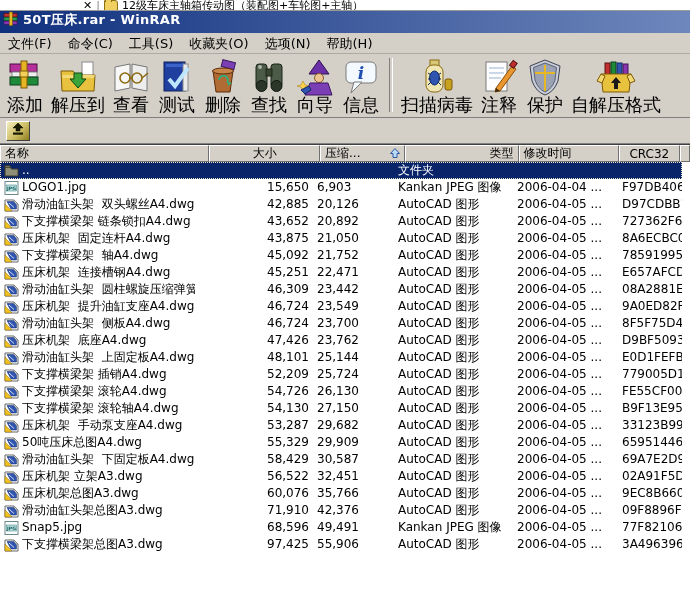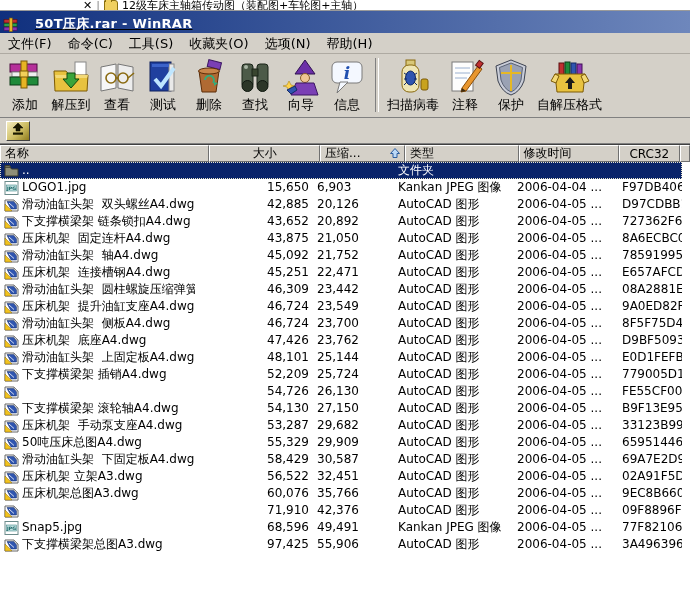--- a/index.html
+++ b/index.html
@@ -18,33 +18,33 @@
   }
   .topstrip-inner{display:flex;align-items:center;gap:4px;margin-top:-2px;padding-left:83px;white-space:nowrap;}
   .ts-close{font-weight:bold;font-size:11px;line-height:11px;}
   .ts-sep{color:#888;}
   .ts-folder{width:12px;height:10px;background:#f0d060;border:1px solid #8a7010;border-radius:1px 3px 1px 1px;position:relative;}
   .ts-folder:before{content:"";position:absolute;left:0;top:-3px;width:5px;height:3px;background:#f0d060;border:1px solid #8a7010;border-bottom:none;}
 
   
   .titlebar{
     height:22px;background:linear-gradient(to right,#10307e,#6e87bc);
-    display:flex;align-items:flex-end;padding-left:3px;gap:16px;flex:none;text-decoration:underline;
+    display:flex;align-items:flex-start;padding-left:3px;gap:4px;flex:none;
   }
   .title-text{color:#fff;font-weight:bold;font-size:13px;letter-spacing:.3px;white-space:nowrap;}
 
   
   .menubar{height:20px;background:#d4d0c8;display:flex;align-items:flex-start;font-size:13px;flex:none;border-bottom:1px solid #aeaaa2;}
   .menu-item{padding:2px 8px;color:#000;white-space:nowrap;cursor:default;}
 
   
   .toolbar{height:64px;background:#d4d0c8;display:flex;align-items:flex-start;padding:2px 0 0 2px;flex:none;border-bottom:1px solid #808080;box-sizing:border-box;}
   .tbtn{display:flex;flex-direction:column;align-items:center;justify-content:flex-start;height:58px;padding:1px 2px;border:1px solid transparent;}
   .tbtn .ticon{height:40px;display:flex;align-items:center;justify-content:center;}
-  .tbtn .tlabel{font-size:13px;color:#000;line-height:14px;white-space:nowrap;}
+  .tbtn .tlabel{font-size:18px;color:#000;line-height:14px;white-space:nowrap;}
   .tsep{width:2px;height:54px;border-left:1px solid #808080;border-right:1px solid #ffffff;margin:2px 5px 0 5px;}
 
   
   .addrbar{height:26px;background:#d4d0c8;display:flex;align-items:center;padding-left:6px;flex:none;border-bottom:1px solid #808080;box-sizing:border-box;}
   .upbtn{
     width:24px;height:20px;box-sizing:border-box;
     border-top:1px solid #fff;border-left:1px solid #fff;
     border-right:1px solid #404040;border-bottom:1px solid #404040;
     background:linear-gradient(135deg,#f4ecc0 0%,#cdbd62 55%,#8f7c1e 100%);
     display:flex;align-items:center;justify-content:center;padding:0;
@@ -58,21 +58,21 @@
     padding:0 4px;background:#d4d0c8;color:#000;
     border-top:1px solid #ffffff;border-left:1px solid #ffffff;
     border-right:1px solid #707070;border-bottom:1px solid #707070;
     overflow:hidden;white-space:nowrap;
   }
   .hcell.right{justify-content:center;}
   .hcell .spacer{flex:1;}
   .w-name{width:220px;}
   .w-size{width:116px;}
   .w-packed{width:89px;}
-  .w-type{width:119px;}
+  .w-type{width:119px;justify-content:flex-end;}
   .w-mod{width:105px;}
   .w-crc{width:64px;}
   .w-fill{flex:1;}
 
   .rows{flex:1;overflow:hidden;}
   .frow{display:flex;height:17px;align-items:center;font-size:12px;color:#000;width:682px;}
   .frow .cell{box-sizing:border-box;padding:0 4px;white-space:pre;overflow:hidden;line-height:17px;}
   .c-name{width:197px;display:flex;align-items:center;gap:3px;padding:0 2px 0 3px !important;}
   .c-name .fname{white-space:pre;overflow:hidden;}
   .c-size{width:116px;text-align:right;}
@@ -395,21 +395,21 @@
   </div>
         <div class="frow">
     <div class="cell c-name">
       <span class="ficon"><svg width="15" height="14" viewBox="0 0 15 14">
                 <path d="M1 2 L10 2 L14 6 L14 13 L1 13 Z" fill="#ffffff" stroke="#666"></path>
                 <polygon points="10,2 14,6 10,6" fill="#d8d8d8" stroke="#666" stroke-width="0.5"></polygon>
                 <polygon points="1,13 1,6 8,13" fill="#f2c31e" stroke="#8a6a10" stroke-width="0.5"></polygon>
                 <polygon points="3,3.5 9.5,3.5 12.5,7 12.5,11 7,11" fill="#2f55b0" stroke="#122a66" stroke-width="0.5"></polygon>
                 <line x1="5" y1="5" x2="10" y2="9.5" stroke="#fff" stroke-width="0.8"></line>
               </svg></span>
-      <span class="fname">滑动油缸头架  轴A4.dwg</span>
+      <span class="fname">下支撑横梁架  轴A4.dwg</span>
     </div>
     <div class="cell c-size">45,092</div>
     <div class="cell c-packed">21,752</div>
     <div class="cell c-type">AutoCAD 图形</div>
     <div class="cell c-mod">2006-04-05 ...</div>
     <div class="cell c-crc">78591995</div>
   </div>
         <div class="frow">
     <div class="cell c-name">
       <span class="ficon"><svg width="15" height="14" viewBox="0 0 15 14">
@@ -531,20 +531,21 @@
   </div>
         <div class="frow">
     <div class="cell c-name">
       <span class="ficon"><svg width="15" height="14" viewBox="0 0 15 14">
                 <path d="M1 2 L10 2 L14 6 L14 13 L1 13 Z" fill="#ffffff" stroke="#666"></path>
                 <polygon points="10,2 14,6 10,6" fill="#d8d8d8" stroke="#666" stroke-width="0.5"></polygon>
                 <polygon points="1,13 1,6 8,13" fill="#f2c31e" stroke="#8a6a10" stroke-width="0.5"></polygon>
                 <polygon points="3,3.5 9.5,3.5 12.5,7 12.5,11 7,11" fill="#2f55b0" stroke="#122a66" stroke-width="0.5"></polygon>
                 <line x1="5" y1="5" x2="10" y2="9.5" stroke="#fff" stroke-width="0.8"></line>
               </svg></span>
+      <span class="fname">下支撑横梁架 滚轮A4.dwg</span>
     </div>
     <div class="cell c-size">54,726</div>
     <div class="cell c-packed">26,130</div>
     <div class="cell c-type">AutoCAD 图形</div>
     <div class="cell c-mod">2006-04-05 ...</div>
     <div class="cell c-crc">FE55CF00</div>
   </div>
         <div class="frow">
     <div class="cell c-name">
       <span class="ficon"><svg width="15" height="14" viewBox="0 0 15 14">
@@ -649,20 +650,21 @@
   </div>
         <div class="frow">
     <div class="cell c-name">
       <span class="ficon"><svg width="15" height="14" viewBox="0 0 15 14">
                 <path d="M1 2 L10 2 L14 6 L14 13 L1 13 Z" fill="#ffffff" stroke="#666"></path>
                 <polygon points="10,2 14,6 10,6" fill="#d8d8d8" stroke="#666" stroke-width="0.5"></polygon>
                 <polygon points="1,13 1,6 8,13" fill="#f2c31e" stroke="#8a6a10" stroke-width="0.5"></polygon>
                 <polygon points="3,3.5 9.5,3.5 12.5,7 12.5,11 7,11" fill="#2f55b0" stroke="#122a66" stroke-width="0.5"></polygon>
                 <line x1="5" y1="5" x2="10" y2="9.5" stroke="#fff" stroke-width="0.8"></line>
               </svg></span>
+      <span class="fname">滑动油缸头架总图A3.dwg</span>
     </div>
     <div class="cell c-size">71,910</div>
     <div class="cell c-packed">42,376</div>
     <div class="cell c-type">AutoCAD 图形</div>
     <div class="cell c-mod">2006-04-05 ...</div>
     <div class="cell c-crc">09F8896F</div>
   </div>
         <div class="frow">
     <div class="cell c-name">
       <span class="ficon"><svg width="15" height="14" viewBox="0 0 15 14">

